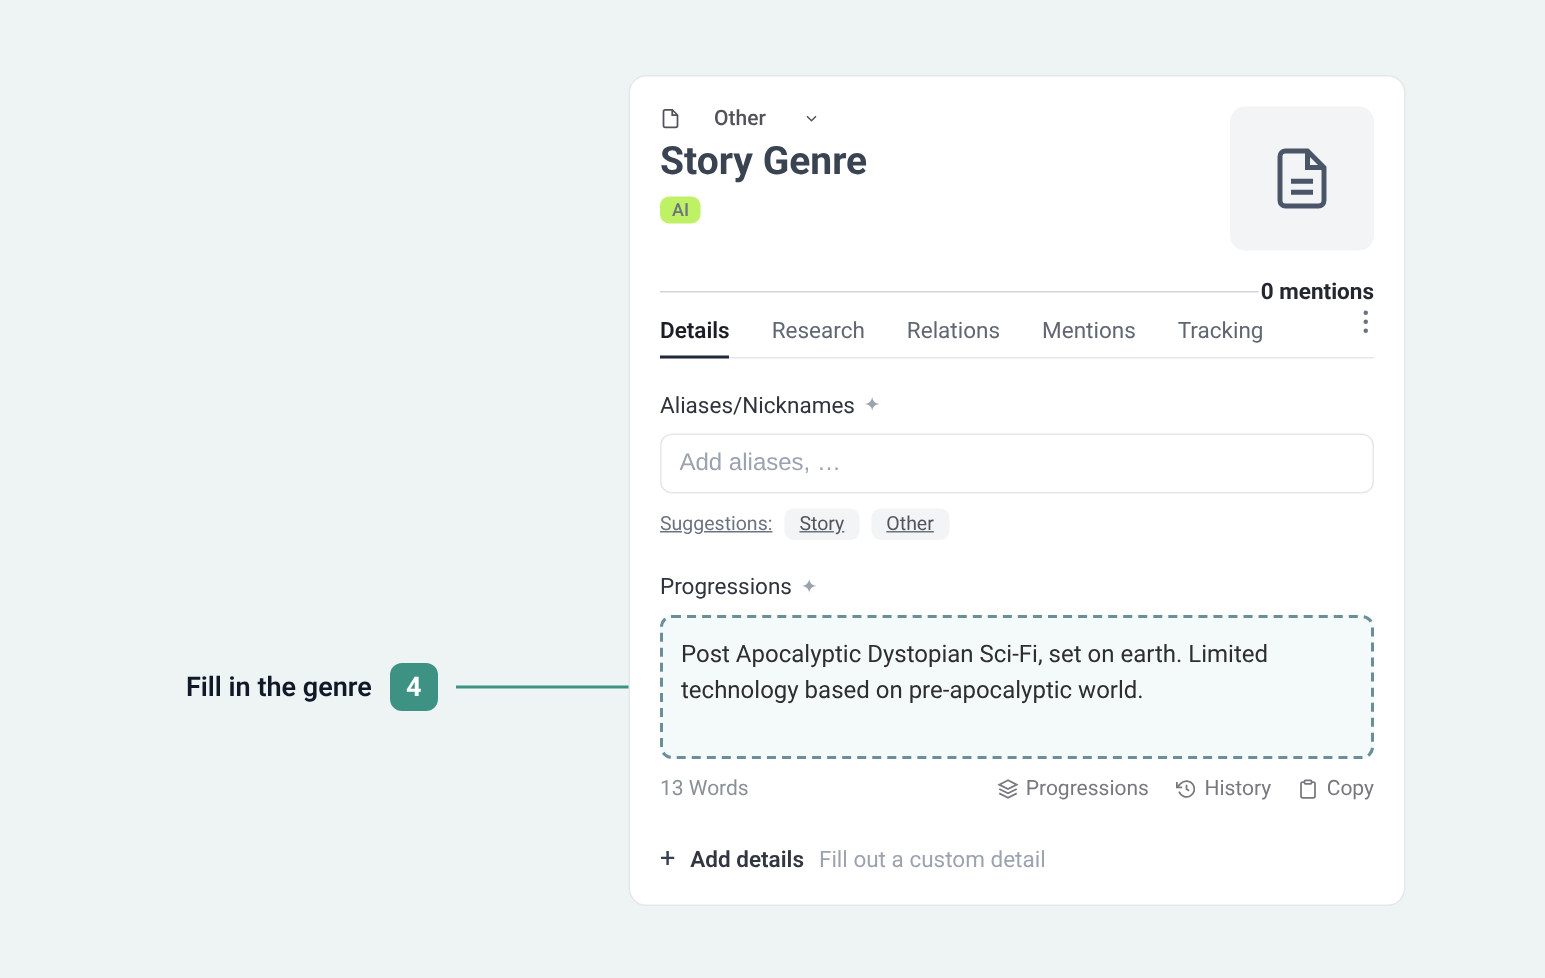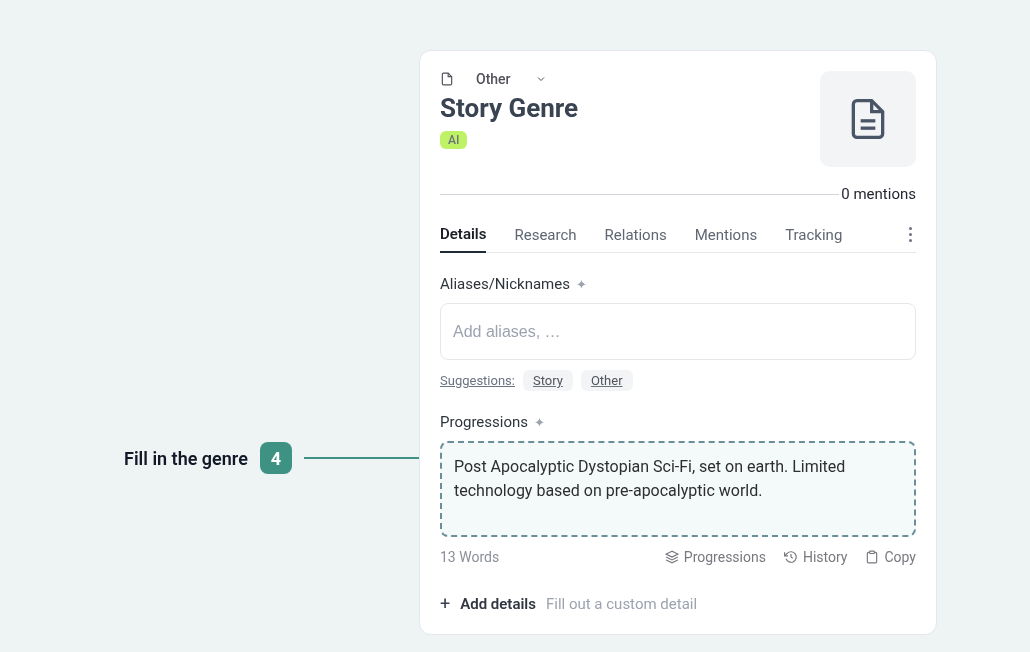--- a/index.html
+++ b/index.html
@@ -104,34 +104,33 @@
       align-items: center;
       justify-content: center;
       flex-shrink: 0;
     }
     .icon-box svg { width: 44px; height: 52px; color:#4a5568; }
     .divider-row {
       display: flex;
       align-items: center;
       margin-top: 18px;
       gap: 2px;
+      font-weight: bold;
     }
     .hr {
       flex: 1;
       height: 1px;
       background: #d1d5db;
     }
     .mentions {
       font-size: 15px;
       color: #242730;
     }
     .tabs {
       display: flex;
-      align-items: center;
-      margin-top: 14px;
       border-bottom: 1px solid #e5e7eb;
       position: relative;
     }
     .tab {
       padding: 8px 0;
       margin-right: 28px;
       font-size: 15px;
       color: #606772;
       cursor: pointer;
     }
@@ -155,21 +154,21 @@
     .field-label {
       font-size: 15px;
       color: #2f343c;
       display: flex;
       align-items: center;
       gap: 6px;
     }
     .sparkle { color: #9ca3af; font-size: 13px; }
     .alias-input {
       width: 100%;
-      height: 57px;
+      height: 40px;
       border: 1px solid #e5e7eb;
       border-radius: 8px;
       padding: 0 12px;
       font-size: 16px;
       margin-top: 10px;
       color: #374151;
     }
     .alias-input::placeholder { color: #9ca3af; }
     .suggest-row {
       display: flex;

